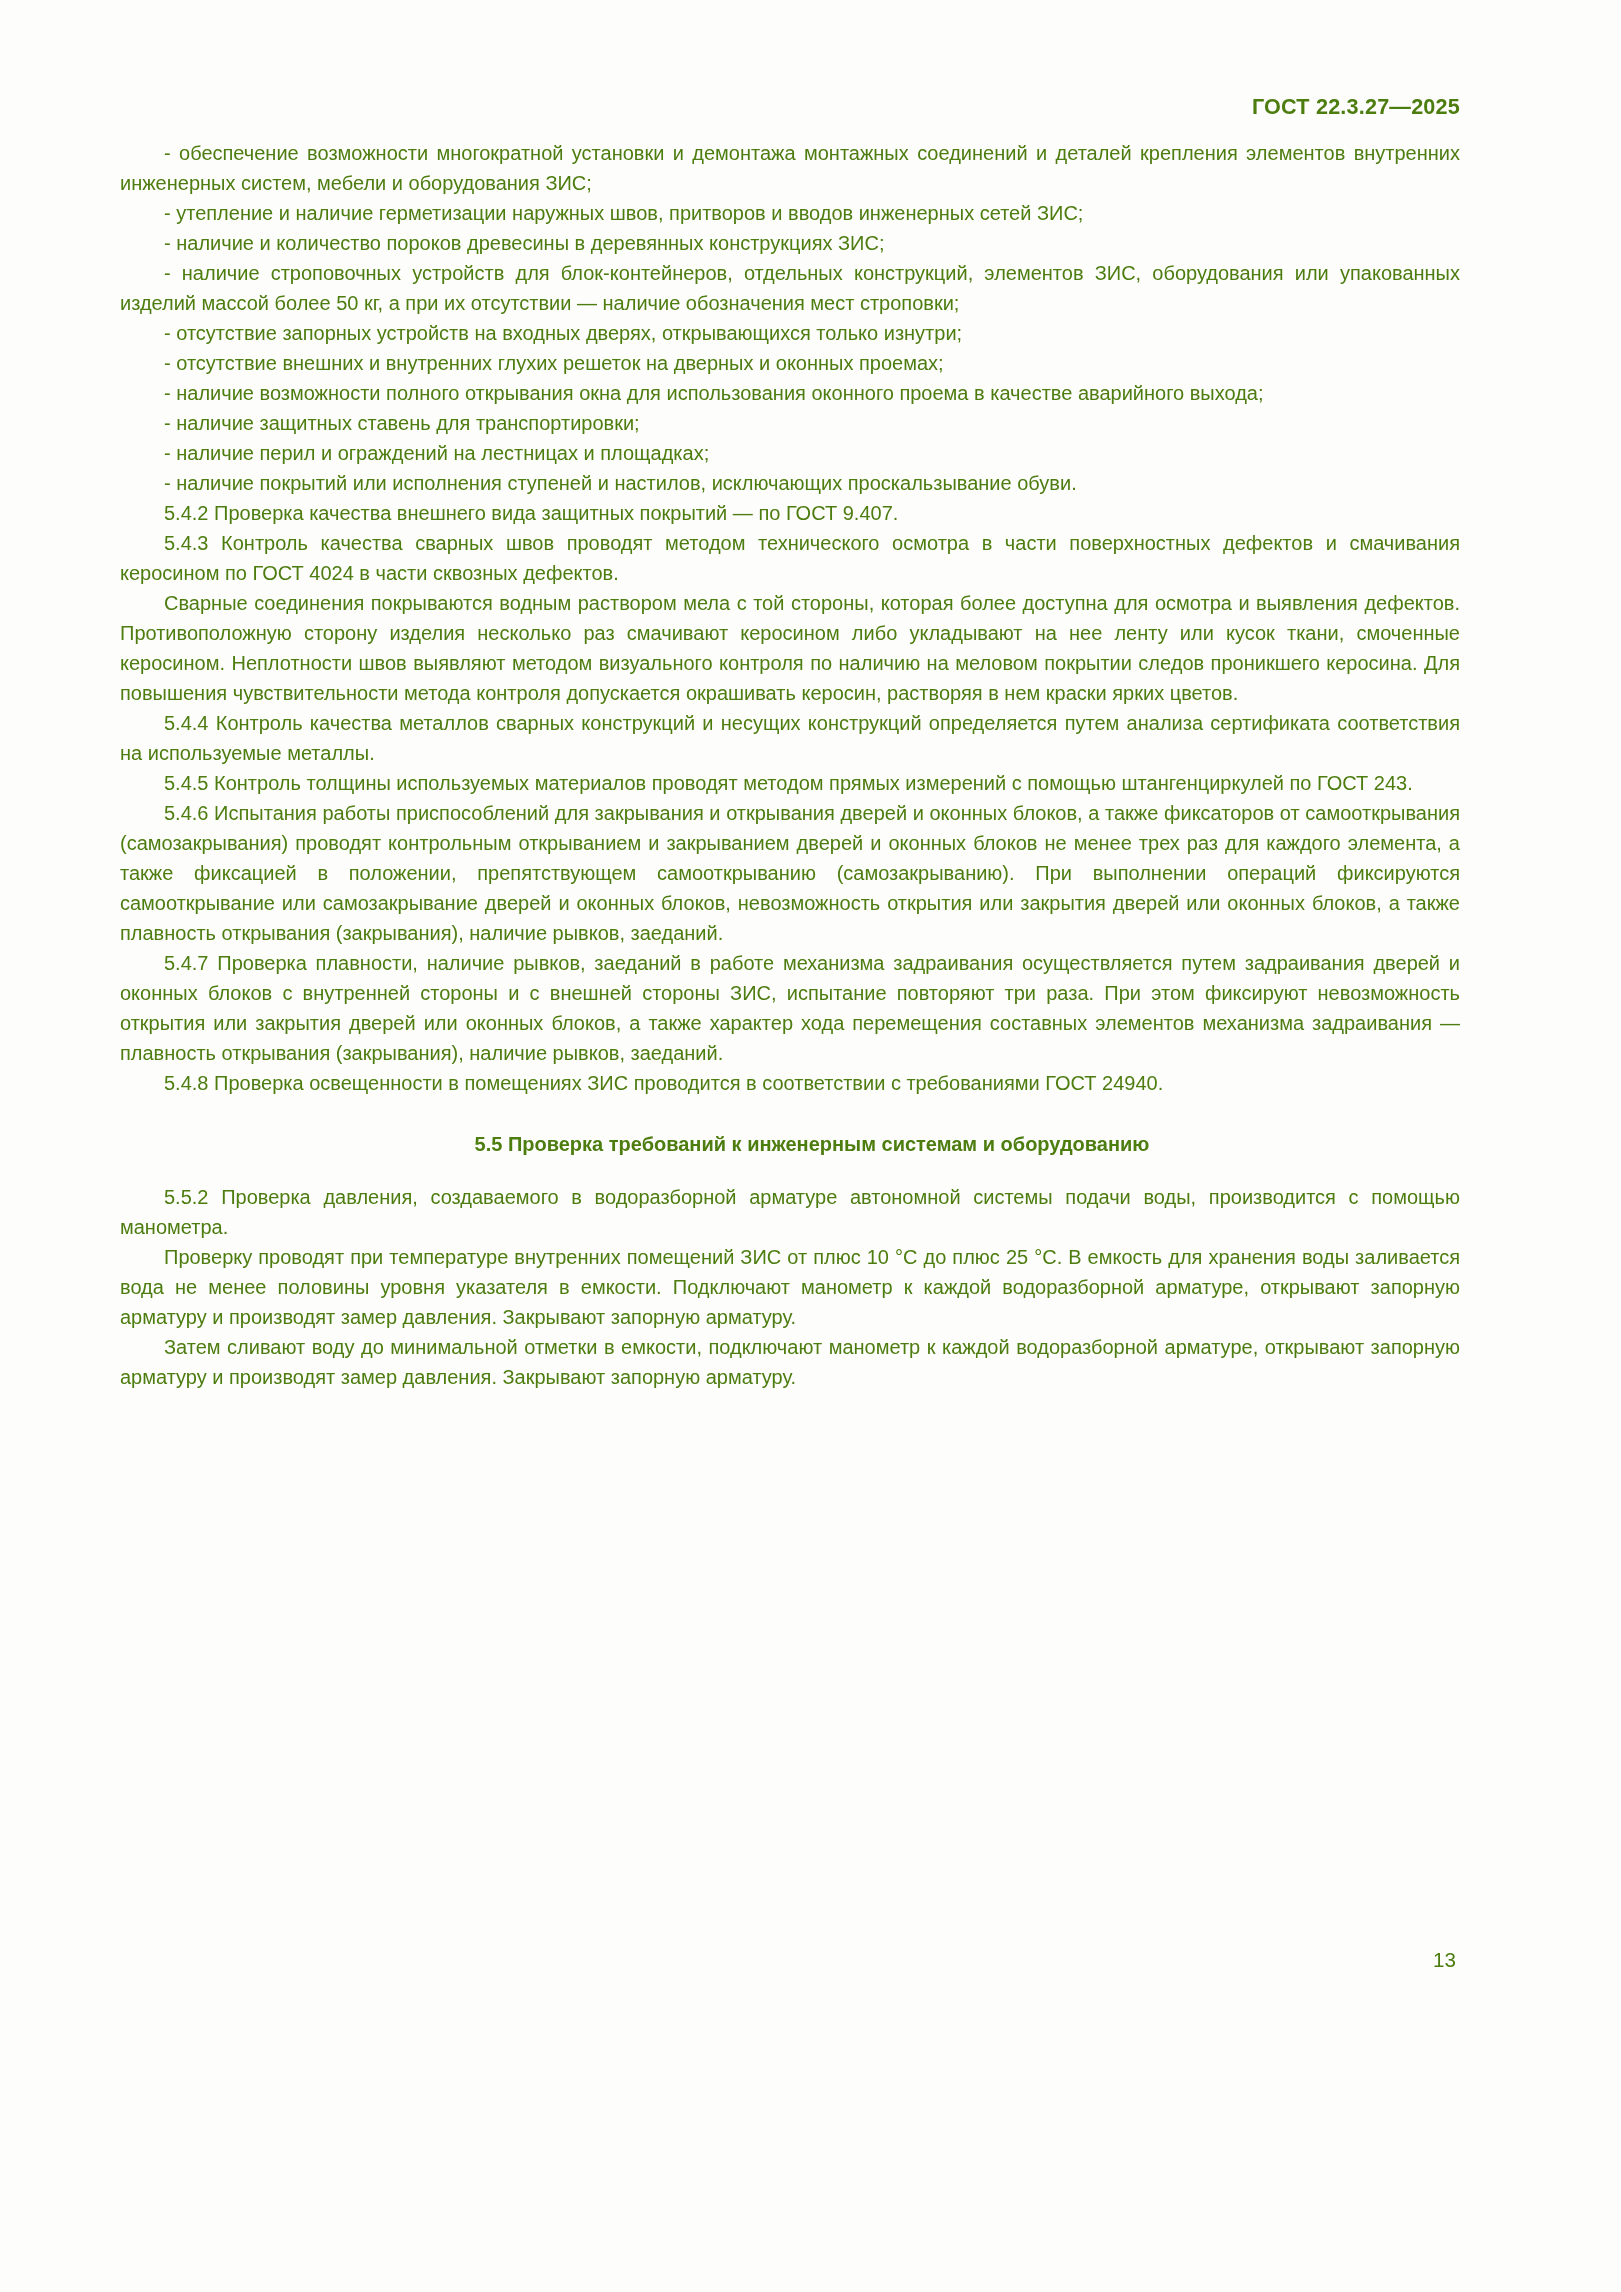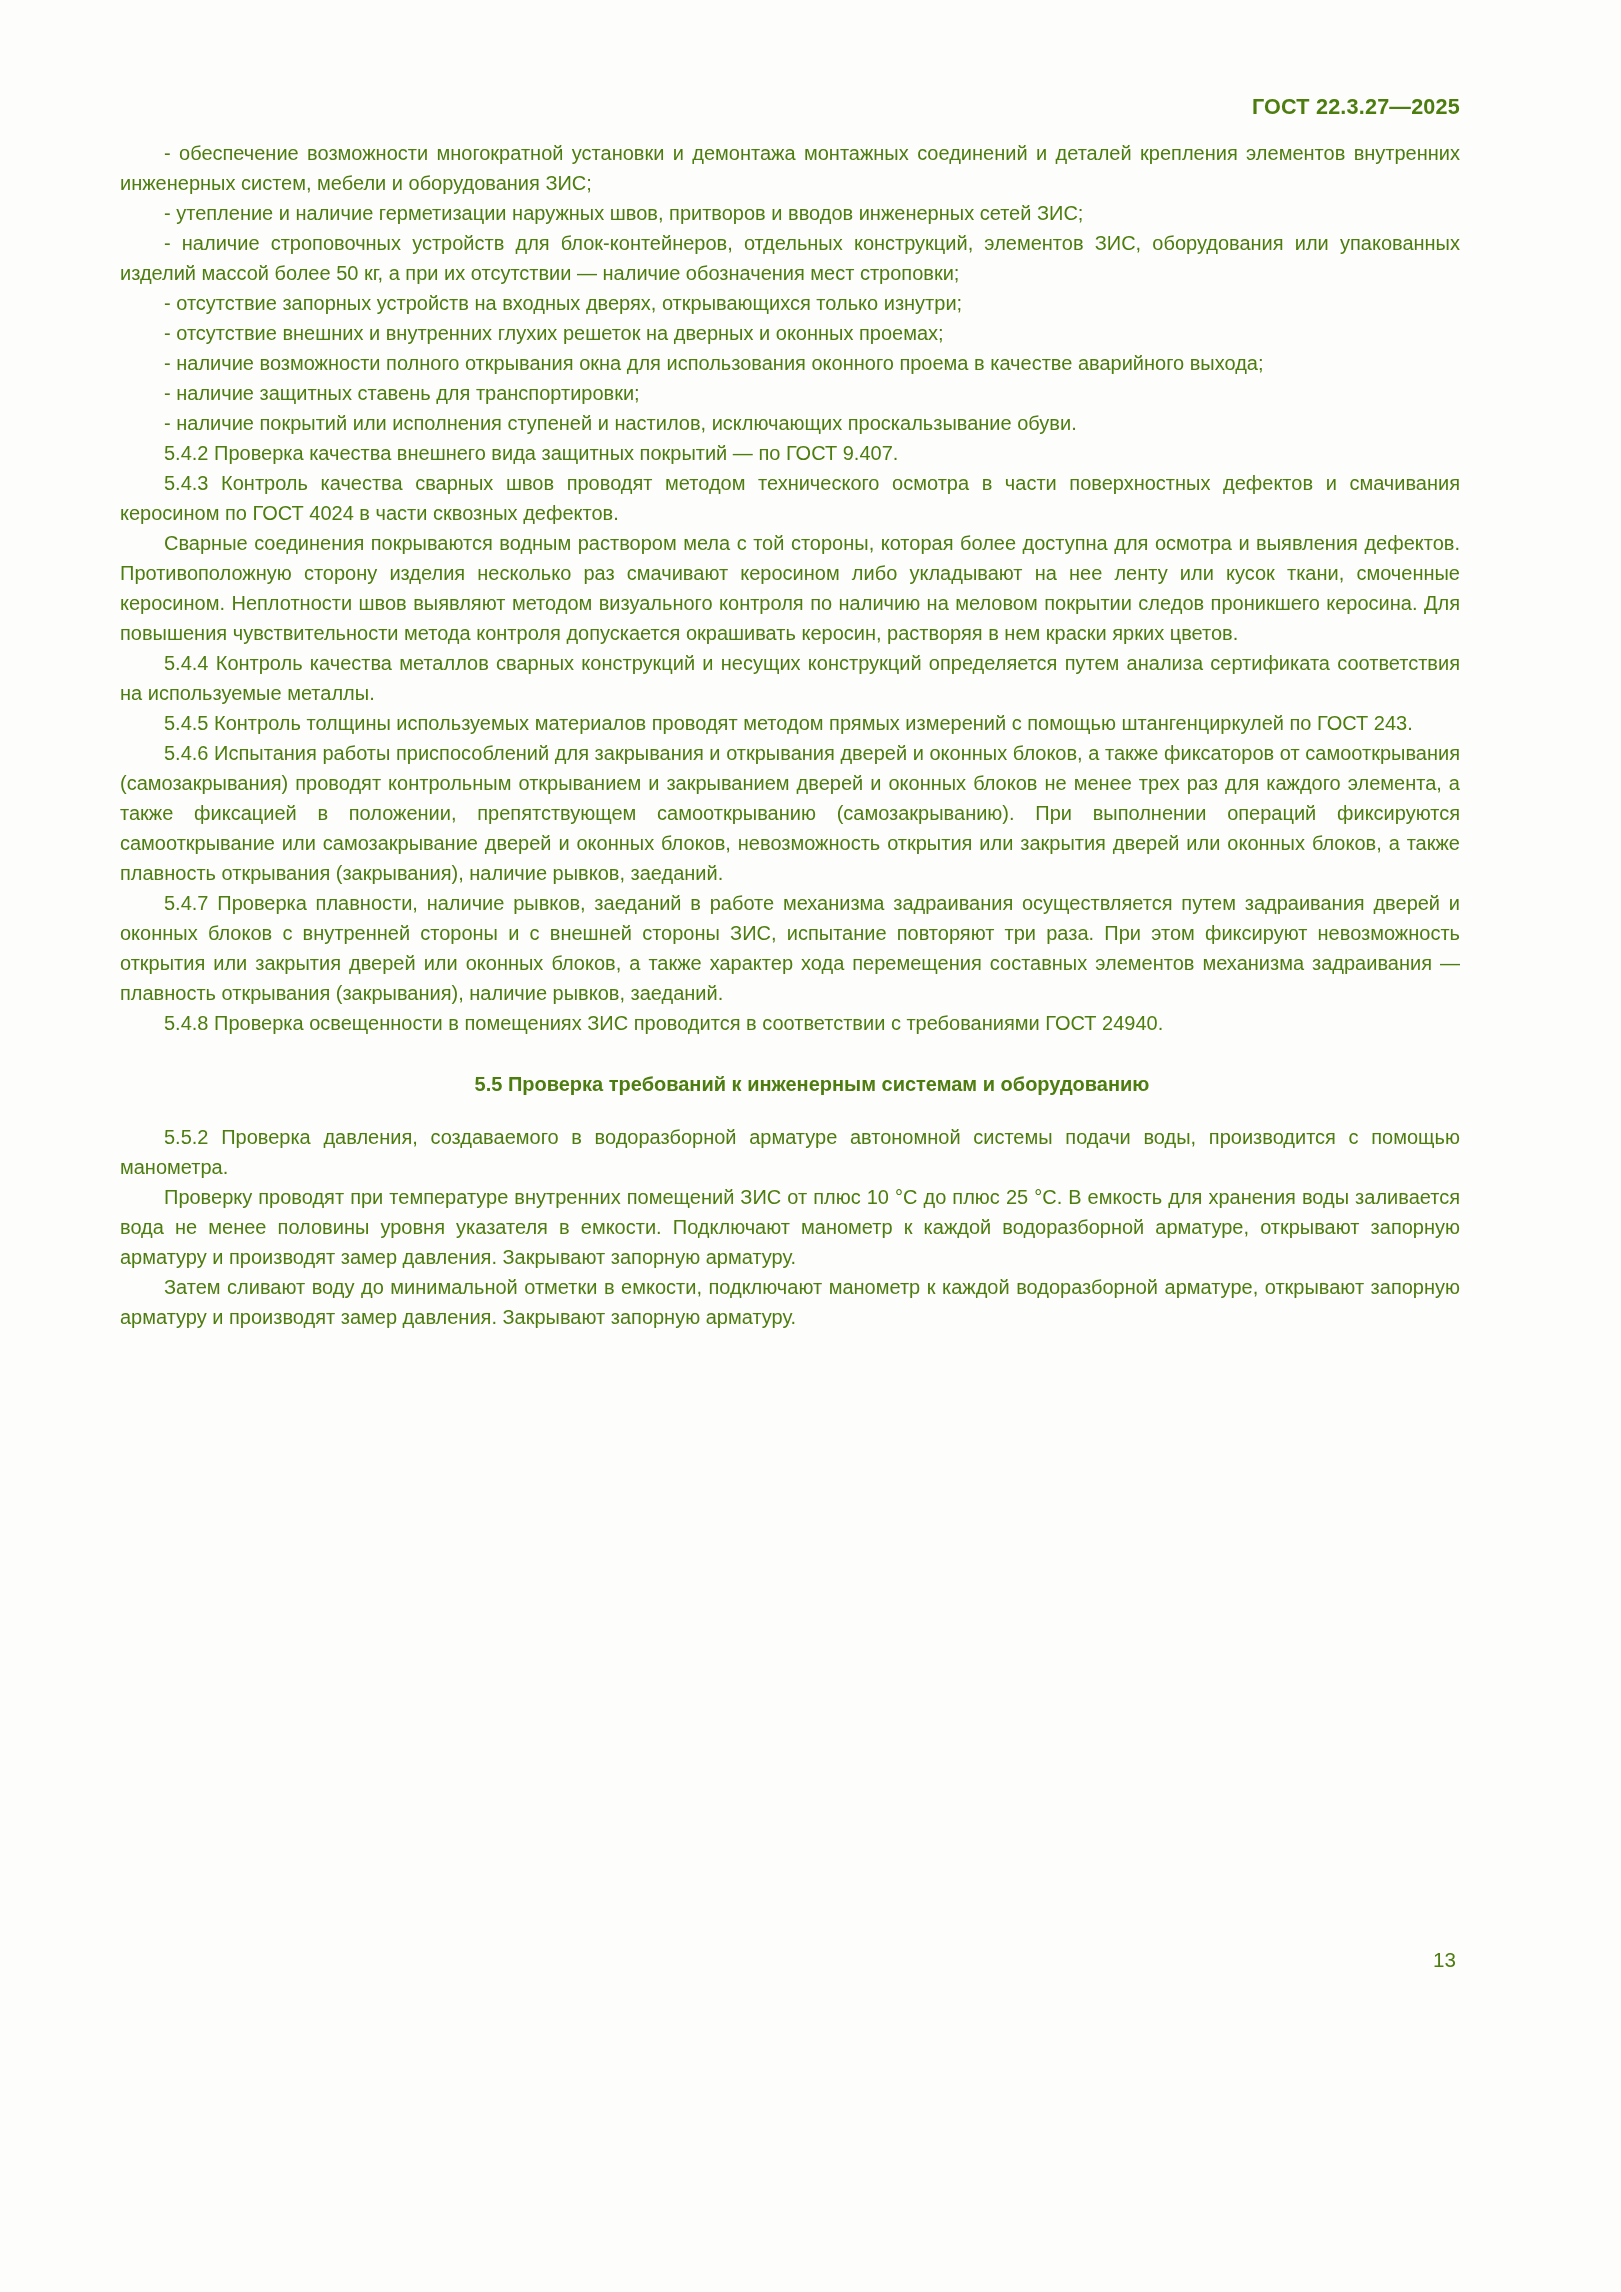--- a/index.html
+++ b/index.html
@@ -56,25 +56,27 @@
 </style>
 </head>
 <body>
 
 <div class="page">
   <div class="doc-header">ГОСТ 22.3.27—2025</div>
 
   <div class="doc-body">
       <p class="para">- обеспечение возможности многократной установки и демонтажа монтажных соединений и деталей крепления элементов внутренних инженерных систем, мебели и оборудования ЗИС;</p>
       <p class="para">- утепление и наличие герметизации наружных швов, притворов и вводов инженерных сетей ЗИС;</p>
+      <p class="para">- наличие и количество пороков древесины в деревянных конструкциях ЗИС;</p>
       <p class="para">- наличие строповочных устройств для блок-контейнеров, отдельных конструкций, элементов ЗИС, оборудования или упакованных изделий массой более 50 кг, а при их отсутствии — наличие обозначения мест строповки;</p>
       <p class="para">- отсутствие запорных устройств на входных дверях, открывающихся только изнутри;</p>
       <p class="para">- отсутствие внешних и внутренних глухих решеток на дверных и оконных проемах;</p>
       <p class="para">- наличие возможности полного открывания окна для использования оконного проема в качестве аварийного выхода;</p>
       <p class="para">- наличие защитных ставень для транспортировки;</p>
+      <p class="para">- наличие перил и ограждений на лестницах и площадках;</p>
       <p class="para">- наличие покрытий или исполнения ступеней и настилов, исключающих проскальзывание обуви.</p>
       <p class="para">5.4.2 Проверка качества внешнего вида защитных покрытий — по ГОСТ 9.407.</p>
       <p class="para">5.4.3 Контроль качества сварных швов проводят методом технического осмотра в части поверхностных дефектов и смачивания керосином по ГОСТ 4024 в части сквозных дефектов.</p>
       <p class="para">Сварные соединения покрываются водным раствором мела с той стороны, которая более доступна для осмотра и выявления дефектов. Противоположную сторону изделия несколько раз смачивают керосином либо укладывают на нее ленту или кусок ткани, смоченные керосином. Неплотности швов выявляют методом визуального контроля по наличию на меловом покрытии следов проникшего керосина. Для повышения чувствительности метода контроля допускается окрашивать керосин, растворяя в нем краски ярких цветов.</p>
       <p class="para">5.4.4 Контроль качества металлов сварных конструкций и несущих конструкций определяется путем анализа сертификата соответствия на используемые металлы.</p>
       <p class="para">5.4.5 Контроль толщины используемых материалов проводят методом прямых измерений с помощью штангенциркулей по ГОСТ 243.</p>
       <p class="para">5.4.6 Испытания работы приспособлений для закрывания и открывания дверей и оконных блоков, а также фиксаторов от самооткрывания (самозакрывания) проводят контрольным открыванием и закрыванием дверей и оконных блоков не менее трех раз для каждого элемента, а также фиксацией в положении, препятствующем самооткрыванию (самозакрыванию). При выполнении операций фиксируются самооткрывание или самозакрывание дверей и оконных блоков, невозможность открытия или закрытия дверей или оконных блоков, а также плавность открывания (закрывания), наличие рывков, заеданий.</p>
       <p class="para">5.4.7 Проверка плавности, наличие рывков, заеданий в работе механизма задраивания осуществляется путем задраивания дверей и оконных блоков с внутренней стороны и с внешней стороны ЗИС, испытание повторяют три раза. При этом фиксируют невозможность открытия или закрытия дверей или оконных блоков, а также характер хода перемещения составных элементов механизма задраивания — плавность открывания (закрывания), наличие рывков, заеданий.</p>
       <p class="para">5.4.8 Проверка освещенности в помещениях ЗИС проводится в соответствии с требованиями ГОСТ 24940.</p>
       <p class="h2">5.5 Проверка требований к инженерным системам и оборудованию</p>

